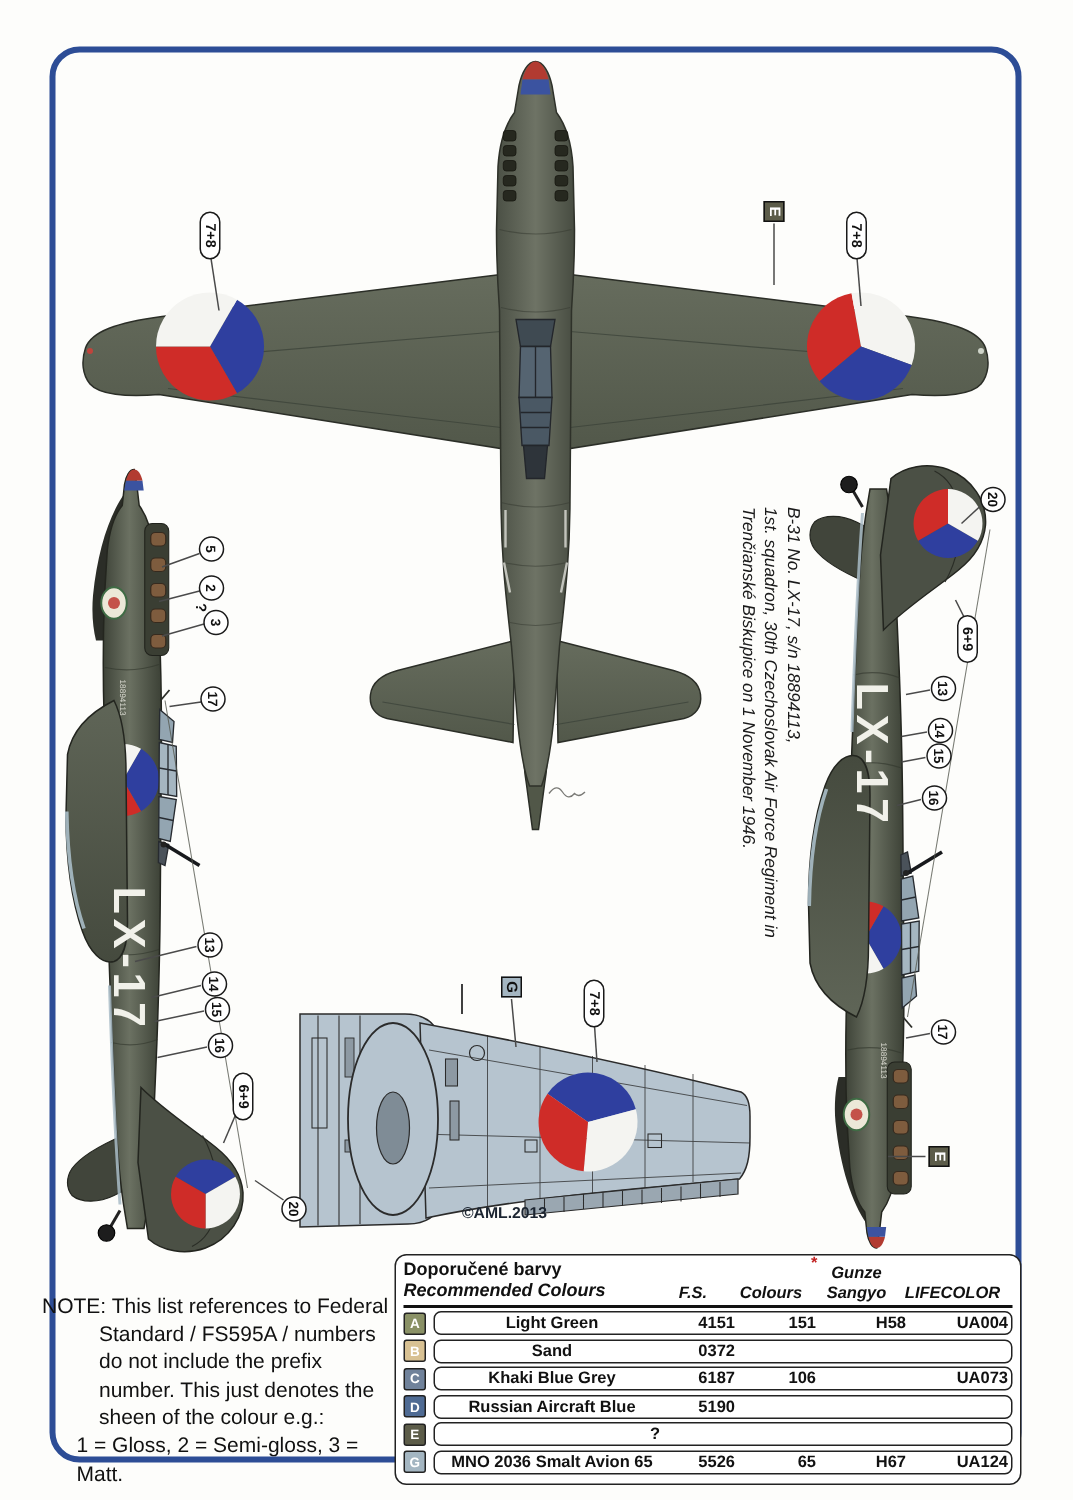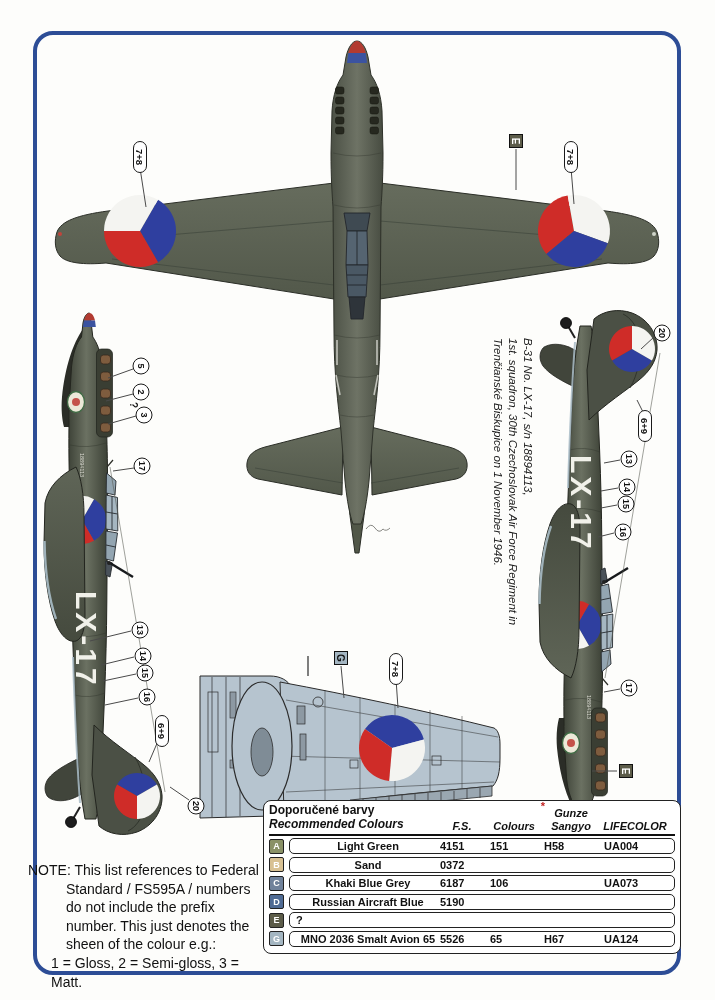--- a/index.html
+++ b/index.html
@@ -29,36 +29,36 @@
   .callout.box{width:14px;height:14px;border:1px solid #111;font-size:10px}
   .callout.plain{background:transparent;font-size:10px}
 
   
   .note{position:absolute;left:28px;top:861px;width:232px;font-size:14px;
         color:#111;line-height:1.33}
   .note .hang{padding-left:38px;text-indent:-38px}
   .note .legend{margin-left:23px}
 
   
-  .ctable{position:absolute;left:263px;top:800px;width:406px;border:1.3px solid #222;
+  .ctable{position:absolute;left:263px;top:836px;width:406px;border:1.3px solid #222;
           border-radius:8px;padding:3px 5px 4px 5px;background:#fff;z-index:5}
   .ct-head{display:grid;grid-template-columns:168px 50px 54px 60px 68px;
            align-items:end;border-bottom:2px solid #111;padding-bottom:2px;position:relative}
   .ct-titles{line-height:1.15}
   .t-cz{font-weight:bold;font-size:12px;color:#111}
   .t-en{font-weight:bold;font-style:italic;font-size:12px;color:#111}
   .ct-col{font-weight:bold;font-style:italic;font-size:11px;text-align:center;color:#111;line-height:1.1}
   .foot{position:absolute;right:130px;top:-4px;color:#c22222;font-weight:bold;font-size:11px}
   .ct-row{display:flex;align-items:center;gap:5px;margin:2.5px 0}
   .chip{width:13px;height:13px;border:1px solid #222;color:#fff;font-size:9px;font-weight:bold;
         display:flex;align-items:center;justify-content:center;border-radius:2px;flex:0 0 13px}
   .rbox{display:grid;grid-template-columns:144px 50px 54px 60px 68px;border:1.2px solid #222;
         border-radius:5px;height:14px;align-items:center;font-weight:bold;font-size:11px;
         padding-left:6px;flex:1;color:#111}
-  .rbox span{text-align:left}
+  .rbox span{text-align:right}
   .rbox .c-name{text-align:center}
 </style>
 </head>
 <body>
 
 <div class="frame"></div>
 
 <svg id="topview" width="615" height="530" viewBox="0 0 615 530">
   <defs>
     <linearGradient id="fgrad" x1="0" y1="0" x2="1" y2="0">

